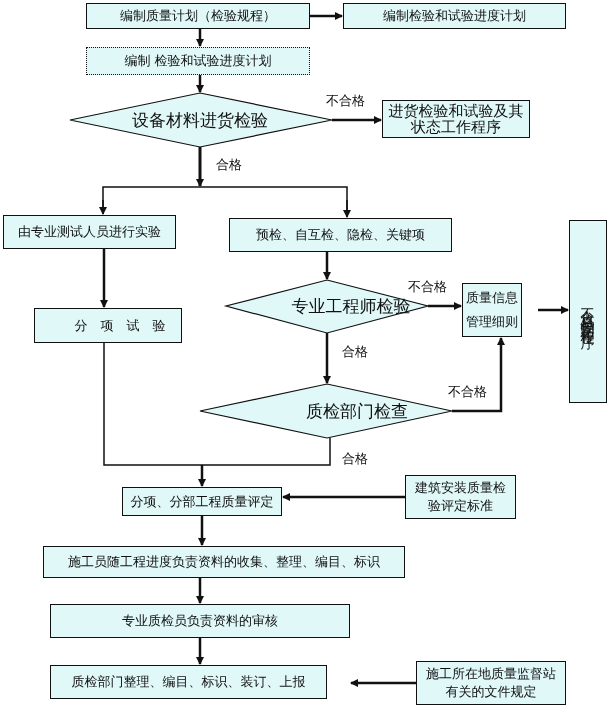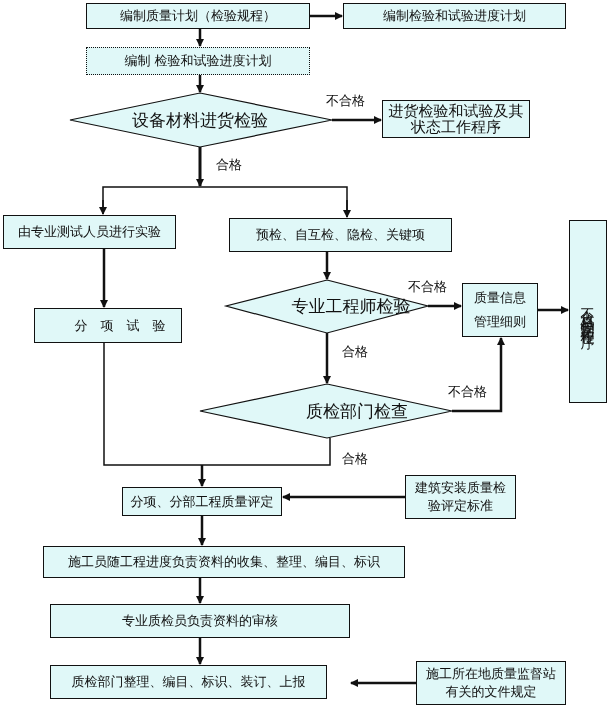--- a/index.html
+++ b/index.html
@@ -79,21 +79,21 @@
 <div class="box" style="left:382px;top:100px;width:148px;height:38px;font-size:15px;line-height:16px;"><span>进货检验和试验及其
 状态工作程序</span></div>
 <div class="edge-label" style="left:216px;top:156px;">合格</div>
 
 <div class="box" style="left:3px;top:215px;width:173px;height:34px;"><span>由专业测试人员进行实验</span></div>
 <div class="box" style="left:229px;top:218px;width:223px;height:34px;"><span>预检、自互检、隐检、关键项</span></div>
 <div class="box" style="left:34px;top:308px;width:148px;height:35px;padding-left:24px;"><span>分　项　试　验</span></div>
 
 <div class="dlabel" style="left:327px;top:306px;margin-left:24px;">专业工程师检验</div>
 <div class="edge-label" style="left:408px;top:278px;">不合格</div>
-<div class="box" style="left:462px;top:283px;width:76px;height:54px;line-height:24px;"><span>质量信息
+<div class="box" style="left:462px;top:283px;width:60px;height:54px;line-height:24px;"><span>质量信息
 管理细则</span></div>
 <div class="box vertical" style="left:569px;top:220px;width:38px;height:183px;"><span>不合格品控制工作程序</span></div>
 <div class="edge-label" style="left:342px;top:343px;">合格</div>
 
 <div class="dlabel" style="left:327px;top:411px;margin-left:30px;">质检部门检查</div>
 <div class="edge-label" style="left:448px;top:383px;">不合格</div>
 <div class="edge-label" style="left:342px;top:450px;">合格</div>
 
 <div class="box" style="left:122px;top:487px;width:160px;height:29px;"><span>分项、分部工程质量评定</span></div>
 <div class="box" style="left:405px;top:475px;width:111px;height:44px;line-height:18px;"><span>建筑安装质量检

